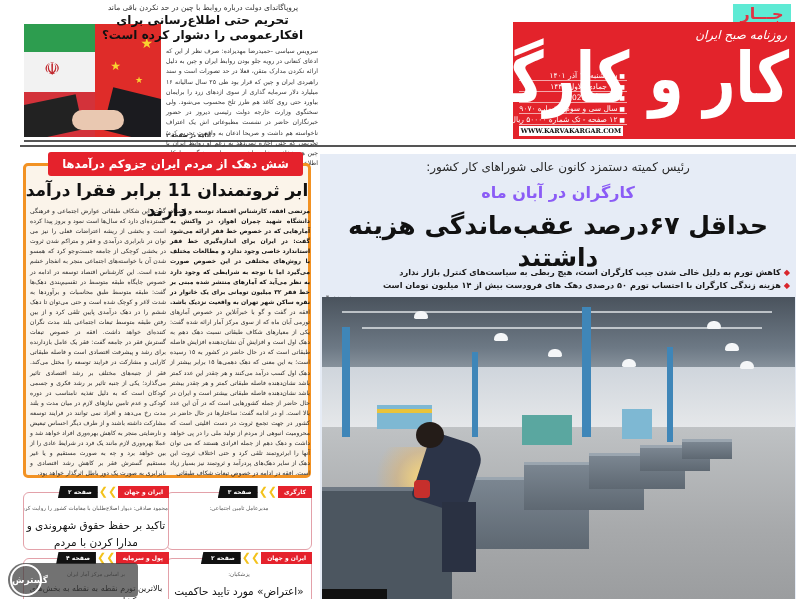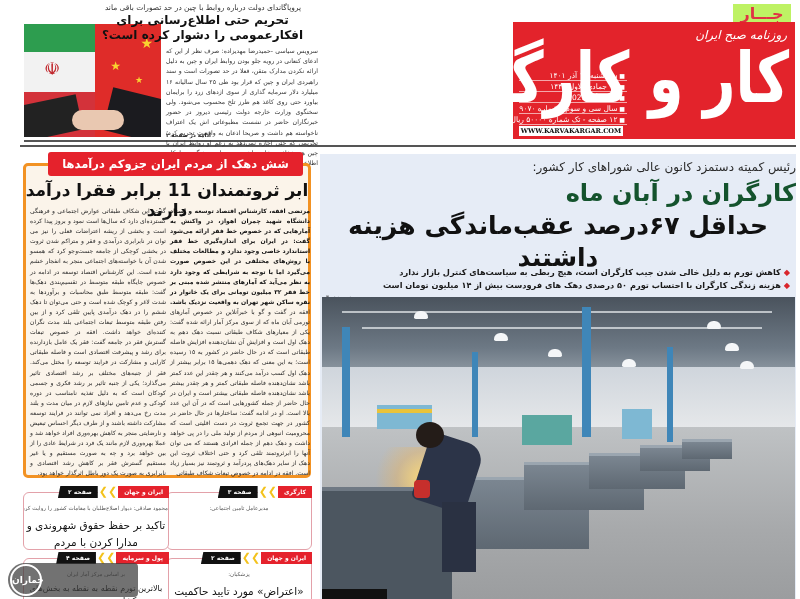--- a/index.html
+++ b/index.html
@@ -1,21 +1,21 @@
 <!DOCTYPE html>
 <html><head>
   <meta charset="utf-8">
   <style>
     * { box-sizing: border-box; margin: 0; padding: 0; }
     html, body { width: 800px; height: 599px; overflow: hidden; background: #ffffff; }
     body { font-family: "DejaVu Sans", sans-serif; position: relative; direction: rtl; color: #111; }
 
     
     .masthead { position: absolute; left: 513px; top: 22px; width: 282px; height: 117px; background: #e3232b; }
-    .badge-jar { position: absolute; left: 733px; top: 4px; width: 58px; height: 20px; background: #bef264; color: #e03344; font-weight: bold; font-size: 16px; text-align: center; line-height: 20px; letter-spacing: 3px; }
+    .badge-jar { position: absolute; left: 733px; top: 4px; width: 58px; height: 20px; background: #5eead4; color: #e03344; font-weight: bold; font-size: 16px; text-align: center; line-height: 20px; letter-spacing: 3px; }
     .tagline { position: absolute; right: 8px; top: 6px; color: #fff; font-family: "DejaVu Serif", serif; font-style: italic; font-size: 12px; }
     .logo { position: absolute; right: 6px; top: 24px; color: #fff; font-weight: bold; font-size: 56px; line-height: 86px; letter-spacing: -2px; white-space: nowrap; font-family: "DejaVu Sans", sans-serif; transform: scaleY(1.25); transform-origin: bottom right; }
     .info { position: absolute; left: 6px; top: 48px; width: 108px; }
     .info-line { color: #fff; font-size: 7.5px; height: 11px; line-height: 11px; border-bottom: 1px solid rgba(255,255,255,0.6); white-space: nowrap; text-align: right; padding-right: 2px; }
     .info-line::before { content: "■ "; font-size: 6px; }
     .site-url { position: absolute; left: 6px; top: 104px; width: 104px; height: 10px; background: #fff; color: #111; font-family: "DejaVu Serif", serif; font-size: 6.5px; font-weight: bold; direction: ltr; text-align: center; line-height: 10px; }
     .top-rule { position: absolute; left: 20px; top: 145px; width: 776px; height: 2px; background: #555; }
 
     
     .photo-flags { position: absolute; left: 24px; top: 24px; width: 137px; height: 113px; overflow: hidden;
@@ -30,22 +30,22 @@
     .photo-flags .hands { position: absolute; left: 48px; top: 86px; width: 52px; height: 20px; background: #e9c8b1; border-radius: 10px; }
     .photo-flags .emblem { position: absolute; left: 20px; top: 34px; color: #c1272d; font-size: 18px; }
     .sub-rule { position: absolute; left: 24px; top: 140px; width: 290px; height: 2px; background: #555; }
     .ts-kicker { position: absolute; left: 98px; top: 3px; width: 210px; font-size: 7.5px; color: #333; text-align: center; white-space: nowrap; }
     .ts-title { position: absolute; left: 100px; top: 13px; width: 205px; font-size: 12px; font-weight: bold; text-align: center; line-height: 15px; }
     .ts-body { position: absolute; left: 166px; top: 46px; width: 152px; font-size: 6.2px; line-height: 10.2px; color: #333; text-align: justify; }
     .ts-cont { position: absolute; left: 166px; top: 132px; font-size: 5.5px; color: #222; font-weight: bold; }
 
     
     .main-block { position: absolute; left: 320px; top: 154px; width: 476px; height: 445px; background: #e6ecf6; }
-    .mb-kicker { position: absolute; right: 0; top: 6px; width: 476px; font-size: 12px; color: #2b2b2b; }
-    .mb-title1 { position: absolute; right: 0; top: 24px; width: 476px; text-align: right; font-size: 24px; font-weight: bold; color: #14532d; line-height: 30px; }
+    .mb-kicker { position: absolute; right: 0; top: 6px; width: 476px; text-align: center; font-size: 12px; color: #2b2b2b; }
+    .mb-title1 { position: absolute; right: 0; top: 24px; width: 476px; text-align: center; font-size: 16px; font-weight: bold; color: #8b5cf6; line-height: 30px; }
     .mb-title2 { position: absolute; right: 0; top: 56px; width: 476px; text-align: center; font-size: 25px; font-weight: bold; color: #111; line-height: 32px; letter-spacing: -0.5px; }
     .mb-bullets { position: absolute; right: 6px; top: 112px; width: 460px; }
     .mb-bullet { font-size: 8.2px; font-weight: bold; color: #1a1a1a; line-height: 13px; white-space: nowrap; }
     .mb-bullet::before { content: "◆ "; color: #d9262c; }
     .mb-page { position: absolute; left: 6px; top: 140px; font-size: 5.5px; color: #333; }
 
     .factory { position: absolute; left: 322px; top: 297px; width: 473px; height: 302px; overflow: hidden; background: #a8acb0; }
     .f-roof { position: absolute; left: 0; top: 0; width: 100%; height: 85px; background: linear-gradient(180deg, #4a535d 0%, #6d7985 60%, #9aa4ad 100%); }
     .f-truss { position: absolute; height: 2px; background: #e8ecef; opacity: 0.7; }
     .f-wall { position: absolute; left: 0; top: 70px; width: 100%; height: 62px; background: linear-gradient(180deg, #cfd5dc, #e6e8ea); }
@@ -112,21 +112,21 @@
   <div class="emblem">☫</div>
   <div class="cn"></div>
   <div class="star" style="right:8px;top:12px;font-size:14px;">★</div>
   <div class="star" style="right:40px;top:36px;">★</div>
   <div class="star" style="right:18px;top:52px;font-size:9px;">★</div>
   <div class="sleeve-l"></div>
   <div class="sleeve-r"></div>
   <div class="hands"></div>
 </div>
 <div class="sub-rule"></div>
-<div class="ts-kicker">پروپاگاندای دولت درباره روابط با چین در حد تصورات باقی ماند</div>
+<div class="ts-kicker">پروپاگاندای دولت درباره روابط با چین در حد نکردن باقی ماند</div>
 <div class="ts-title">تحریم حتی اطلاع‌رسانی برای افکارعمومی را دشوار کرده است؟</div>
 <div class="ts-body">سرویس سیاسی -حمیدرضا مهدیزاده: صرف نظر از این که ادعای کنعانی در رویه جلو بودن روابط ایران و چین به دلیل ارائه نکردن مدارک متقن، فعلا در حد تصورات است و سند راهبردی ایران و چین که قرار بود طی ۲۵ سال سالیانه ۱۶ میلیارد دلار سرمایه گذاری از سوی اژدهای زرد را برایمان بیاورد حتی روی کاغذ هم طرز تلخ محسوب می‌شود. ولی سخنگوی وزارت خارجه دولت رئیسی دیروز در حضور خبرنگاران حاضر در نشست مطبوعاتی اش یک اعتراف ناخواسته هم داشت و صریحا اذعان به واقعیت تحریم کرد؛ تحریمی که حتی اجازه نمی‌دهد به زعم او روابط ایران با چین هم شفاف و علنی باشد حتی جناب سخنگو هم امکان اطلاع رسانی شفاف در این باره را ندارد.</div>
 <div class="ts-cont">ادامه در صفحه ۲</div>
 
 <div class="main-block">
   <div class="mb-kicker">رئیس کمیته دستمزد کانون عالی شوراهای کار کشور:</div>
   <div class="mb-title1">کارگران در آبان ماه</div>
   <div class="mb-title2">حداقل ۶۷درصد عقب‌ماندگی هزینه داشتند</div>
   <div class="mb-bullets">
     <div class="mb-bullet">کاهش تورم به دلیل خالی شدن جیب کارگران است، هیچ ربطی به سیاست‌های کنترل بازار ندارد</div>
@@ -214,14 +214,14 @@
   <div class="tag-strip" style="right:-1px;top:-7px;">
     <span class="tag-page">صفحه ۴</span>
     <span class="tag-chev">❮❮</span>
     <span class="tag-sec">پول و سرمایه</span>
   </div>
   <div class="teaser-kicker">بر اساس مرکز آمار ایران</div>
   <div class="teaser-title" style="font-size:8px;line-height:12px;">بالاترین تورم نقطه به نقطه به بخش‌های کشاورزی و صنعت رسید</div>
 </div>
 
 <div class="watermark">
-  <div class="wm-logo">جماران</div>
+  <div class="wm-logo">گسترش</div>
 </div>
 
 </body></html>

